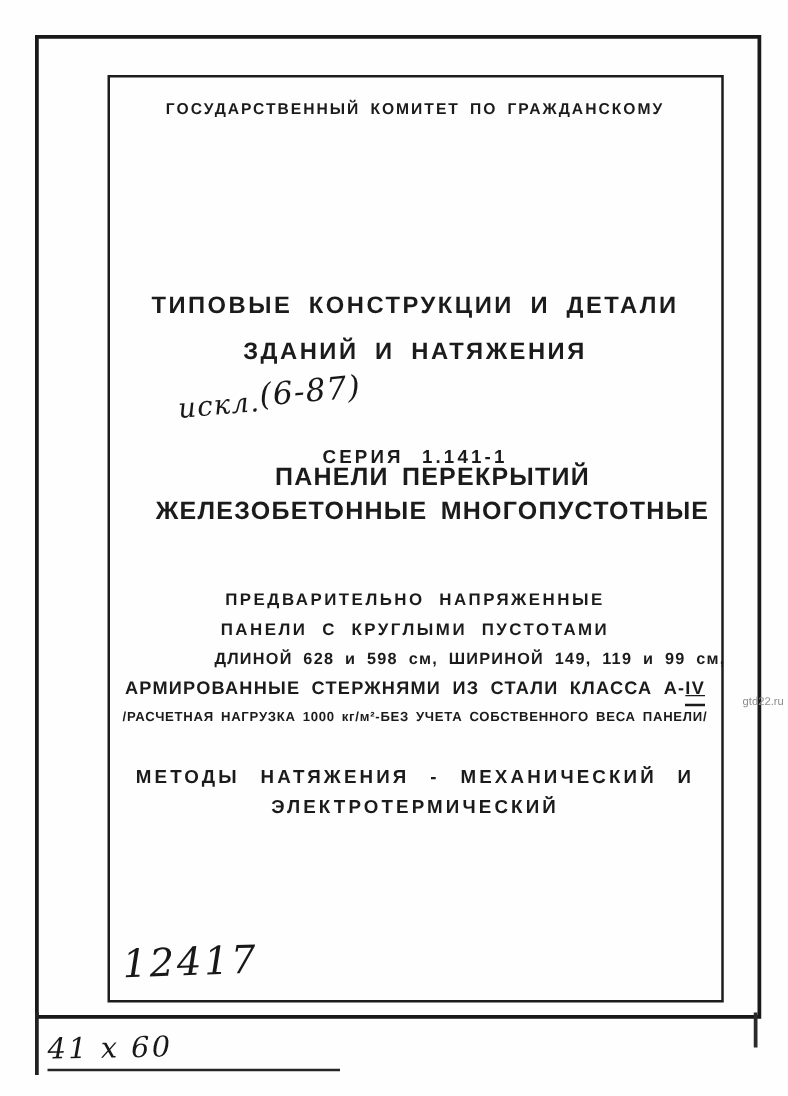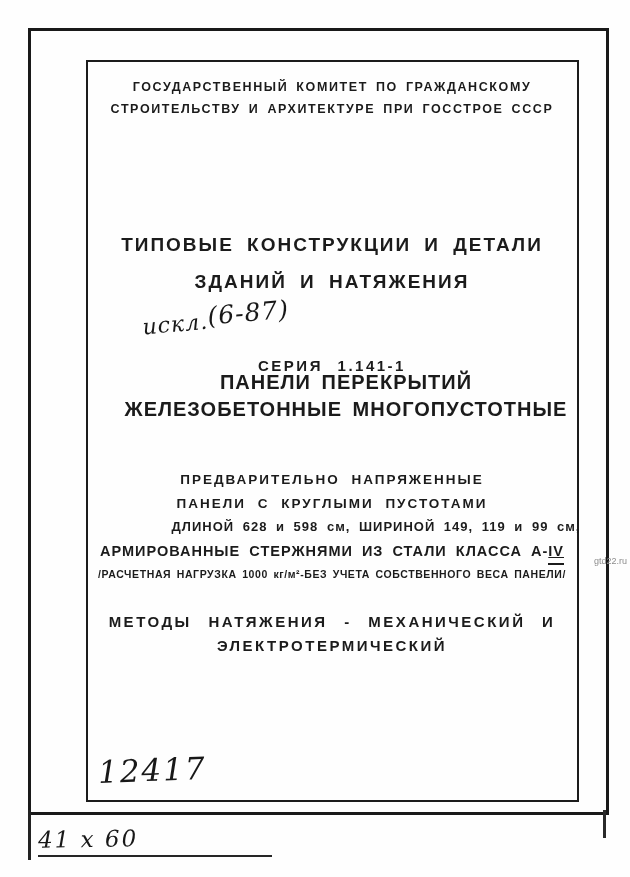--- a/index.html
+++ b/index.html
@@ -98,21 +98,20 @@
 <div class="page">
 
   <div class="outer-frame"></div>
   <div class="inner-frame"></div>
   <div class="outer-left-ext"></div>
   <div class="right-edge-ext"></div>
   <div class="size-underline"></div>
 
   <div class="printed issuer">
     <div>ГОСУДАРСТВЕННЫЙ КОМИТЕТ ПО ГРАЖДАНСКОМУ</div>
-    <div>СТРОИТЕЛЬСТВУ И АРХИТЕКТУРЕ ПРИ ГОССТРОЕ СССР</div>
   </div>
 
   <div class="printed series-title">
     <div>ТИПОВЫЕ КОНСТРУКЦИИ И ДЕТАЛИ</div>
     <div>ЗДАНИЙ И НАТЯЖЕНИЯ</div>
   </div>
 
   <div class="handwriting hw-note">
     <span>искл.</span><span class="ref">(6-87)</span>
   </div>

